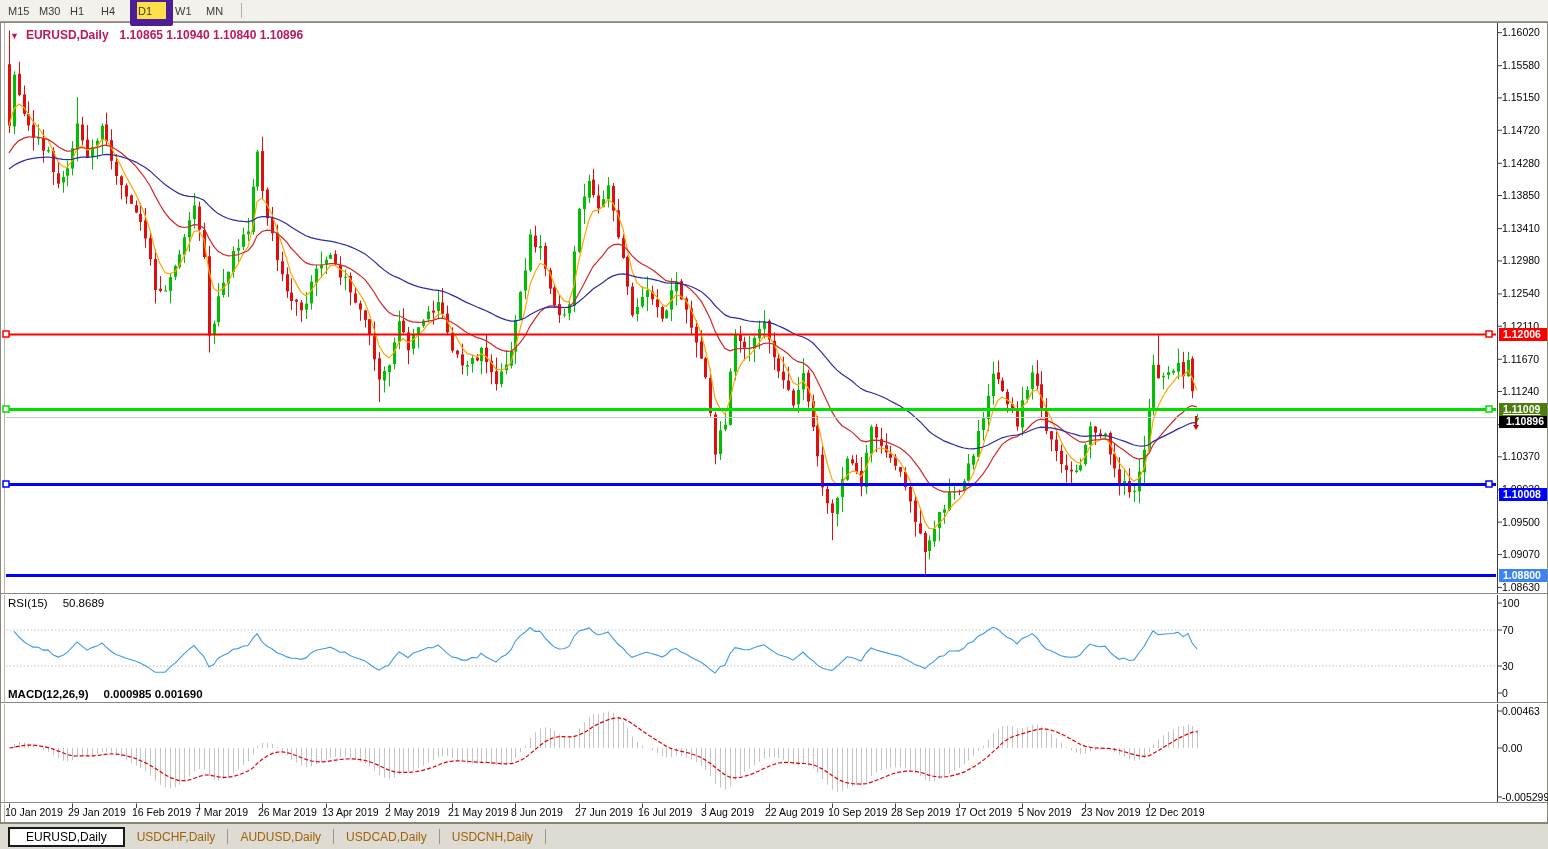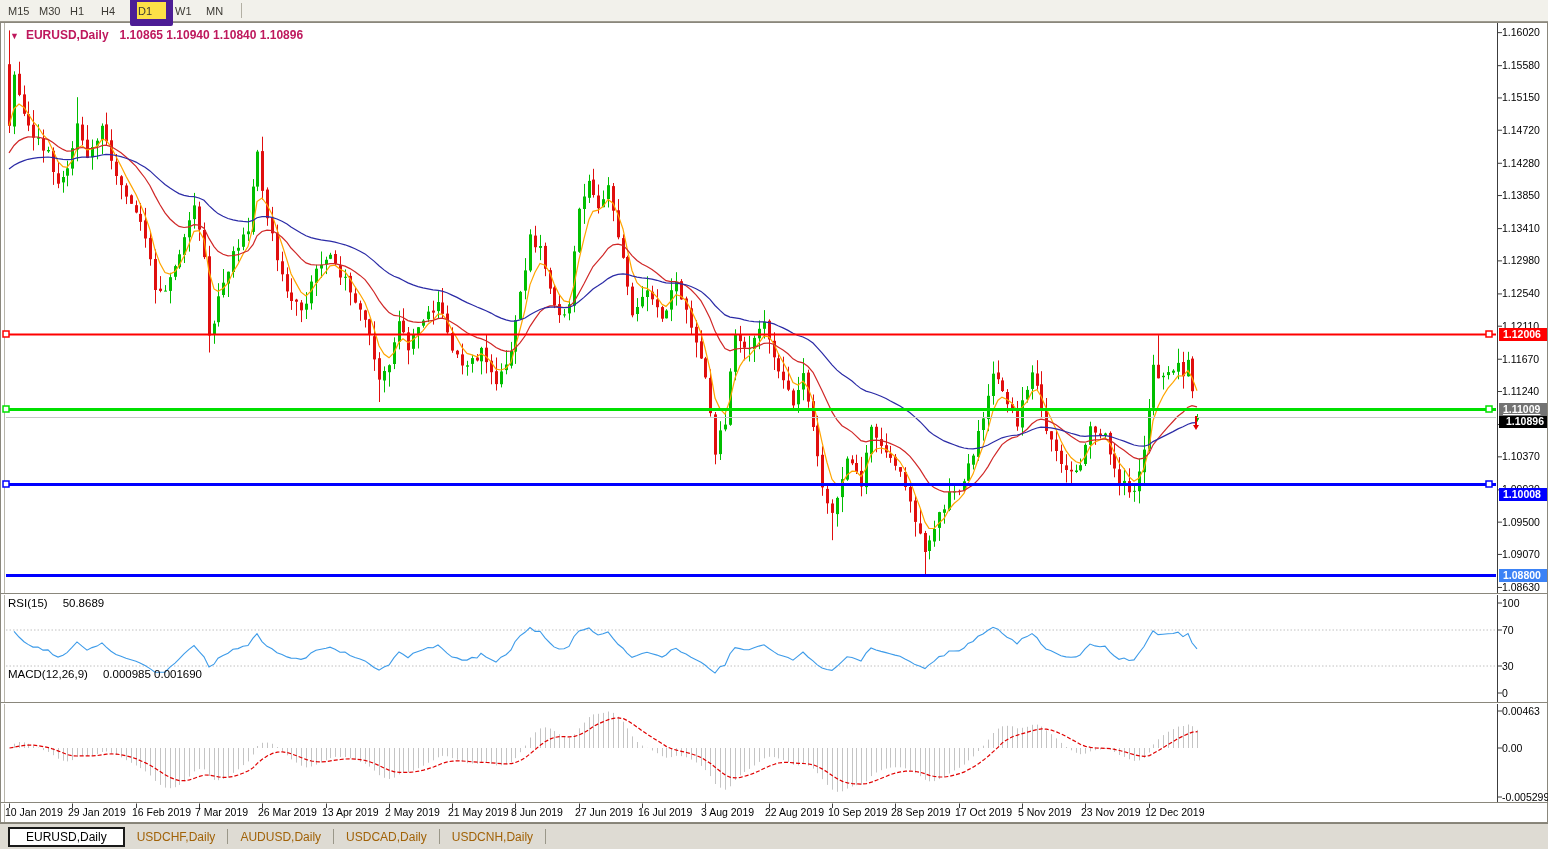--- a/index.html
+++ b/index.html
@@ -13,21 +13,21 @@
           border:1px solid transparent;border-radius:2px;cursor:default;}
   .tf-btn.active{background:#fde047;border:7px solid #4c1d95;}
   .toolbar-sep{width:1px;height:15px;background:#b3b0a4;margin-left:6px;}
   
   .chart-title{position:absolute;left:10px;top:28px;font-size:12px;font-weight:bold;color:#be185d;z-index:20;}
   .chart-title .dd{font-size:9px;margin-right:7px;cursor:default;}
   .chart-title .quotes{margin-left:11px;}
   .ind-label{position:absolute;left:8px;font-size:11.5px;color:#000;z-index:20;}
   .ind-label .val{margin-left:15px;}
   #rsi-label{top:597px;}
-  #macd-label{top:668px;}
+  #macd-label{top:688px;font-weight:bold;}
   
   .badge{position:absolute;left:1499px;width:48px;height:13px;color:#fff;font-size:10.5px;
          font-weight:bold;line-height:13px;padding-left:4px;box-sizing:border-box;z-index:25;
          white-space:nowrap;}
   
   .tabbar{position:absolute;left:0;bottom:0;width:1548px;height:26px;background:#dedbd3;
           border-top:1px solid #868377;display:flex;align-items:center;box-sizing:border-box;z-index:30;}
   .tab{font-size:12px;color:#a16207;padding:3px 12px;cursor:default;white-space:nowrap;}
   .tab.active{background:#fff;border:2px solid #1a1a1a;color:#000;margin-left:8px;
               padding:1px 16px;font-weight:normal;}
@@ -941,21 +941,21 @@
 
   <div class="ind-label" id="macd-label">
     <span>MACD(12,26,9)</span><span class="val">0.000985 0.001690</span>
   </div>
 
   <div id="badge-layer">
       <div class="badge" style="top: 328px; background: rgb(255, 0, 0);">1.12006</div>
       <div class="badge" style="top: 415px; background: rgb(0, 0, 0); text-align: center;">1.10896</div>
       <div class="badge" style="top: 488px; background: rgb(0, 0, 255);">1.10008</div>
       <div class="badge" style="top: 569px; background: #3b82f6;">1.08800</div>
-      <div class="badge" style="top: 403px; background: #737373; text-decoration: underline;">1.11009</div>
+      <div class="badge" style="top: 403px; background: #4d7c0f; text-decoration: underline;">1.11009</div>
     </div>
 
   <div class="tabbar" id="tabbar">
       <div class="tab active">EURUSD,Daily</div>
       <div class="tab">USDCHF,Daily</div>
       <div class="tabsep"></div>
       <div class="tab">AUDUSD,Daily</div>
       <div class="tabsep"></div>
       <div class="tab">USDCAD,Daily</div>
       <div class="tabsep"></div>

